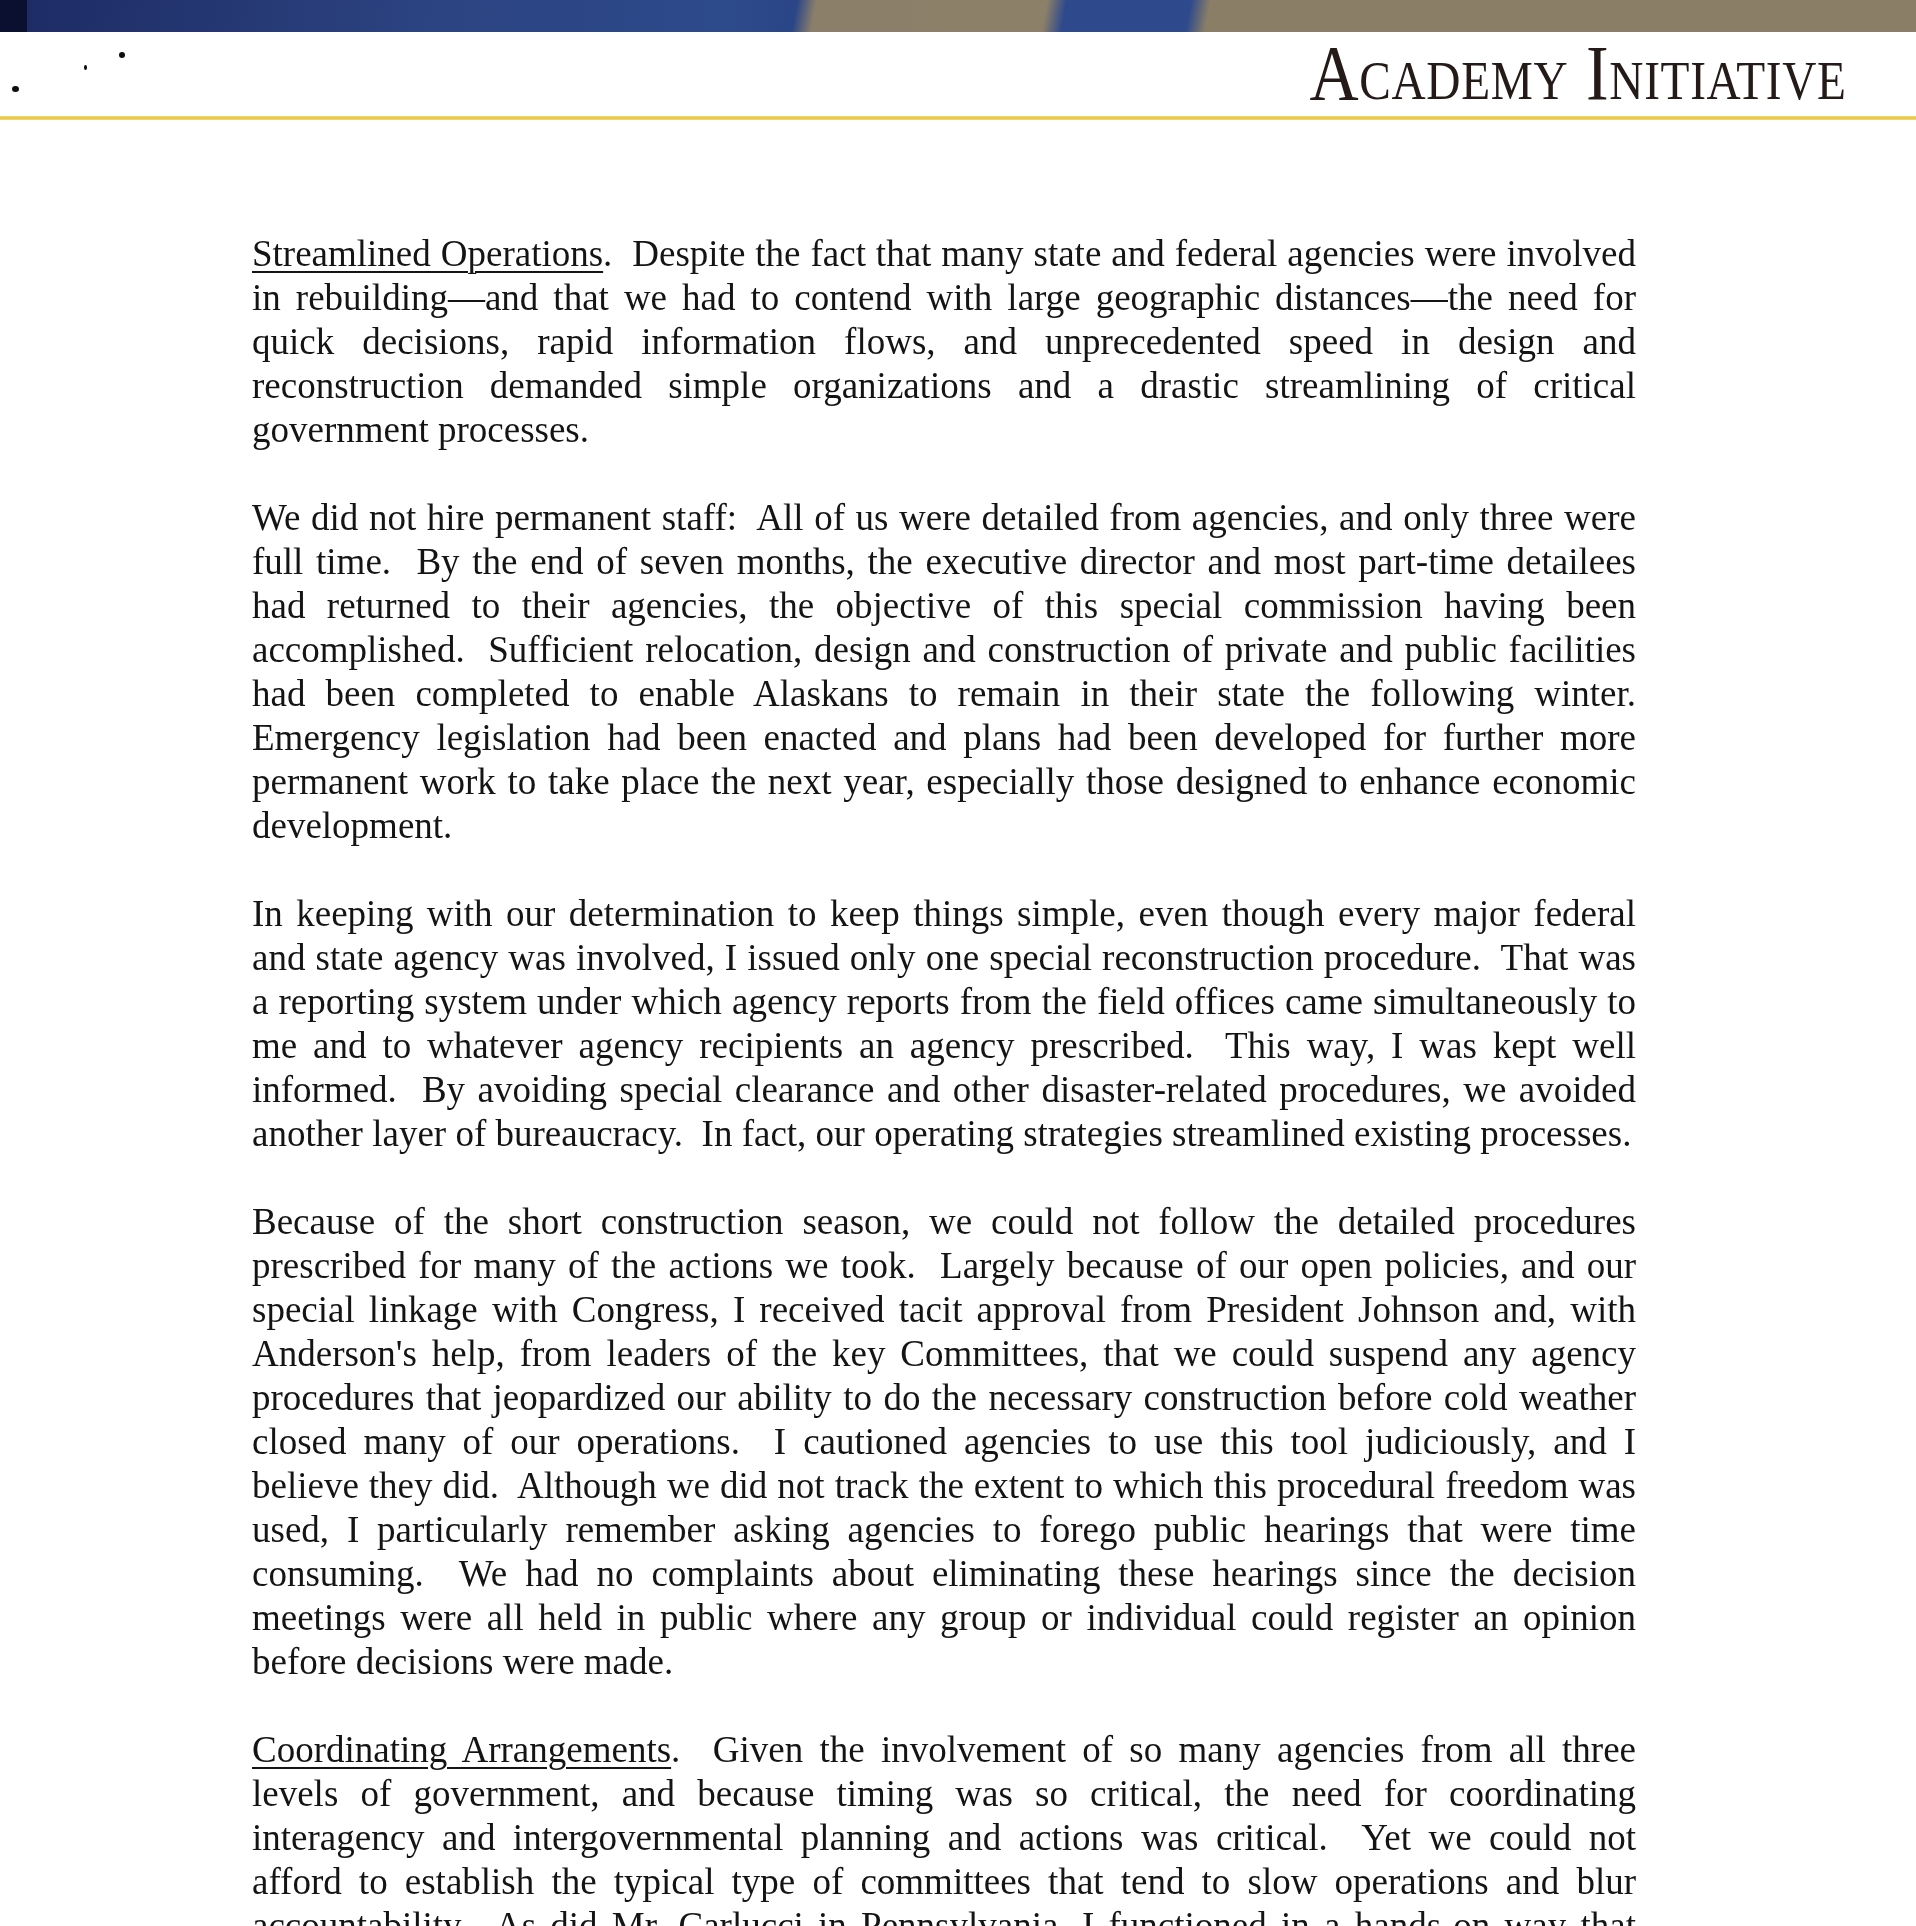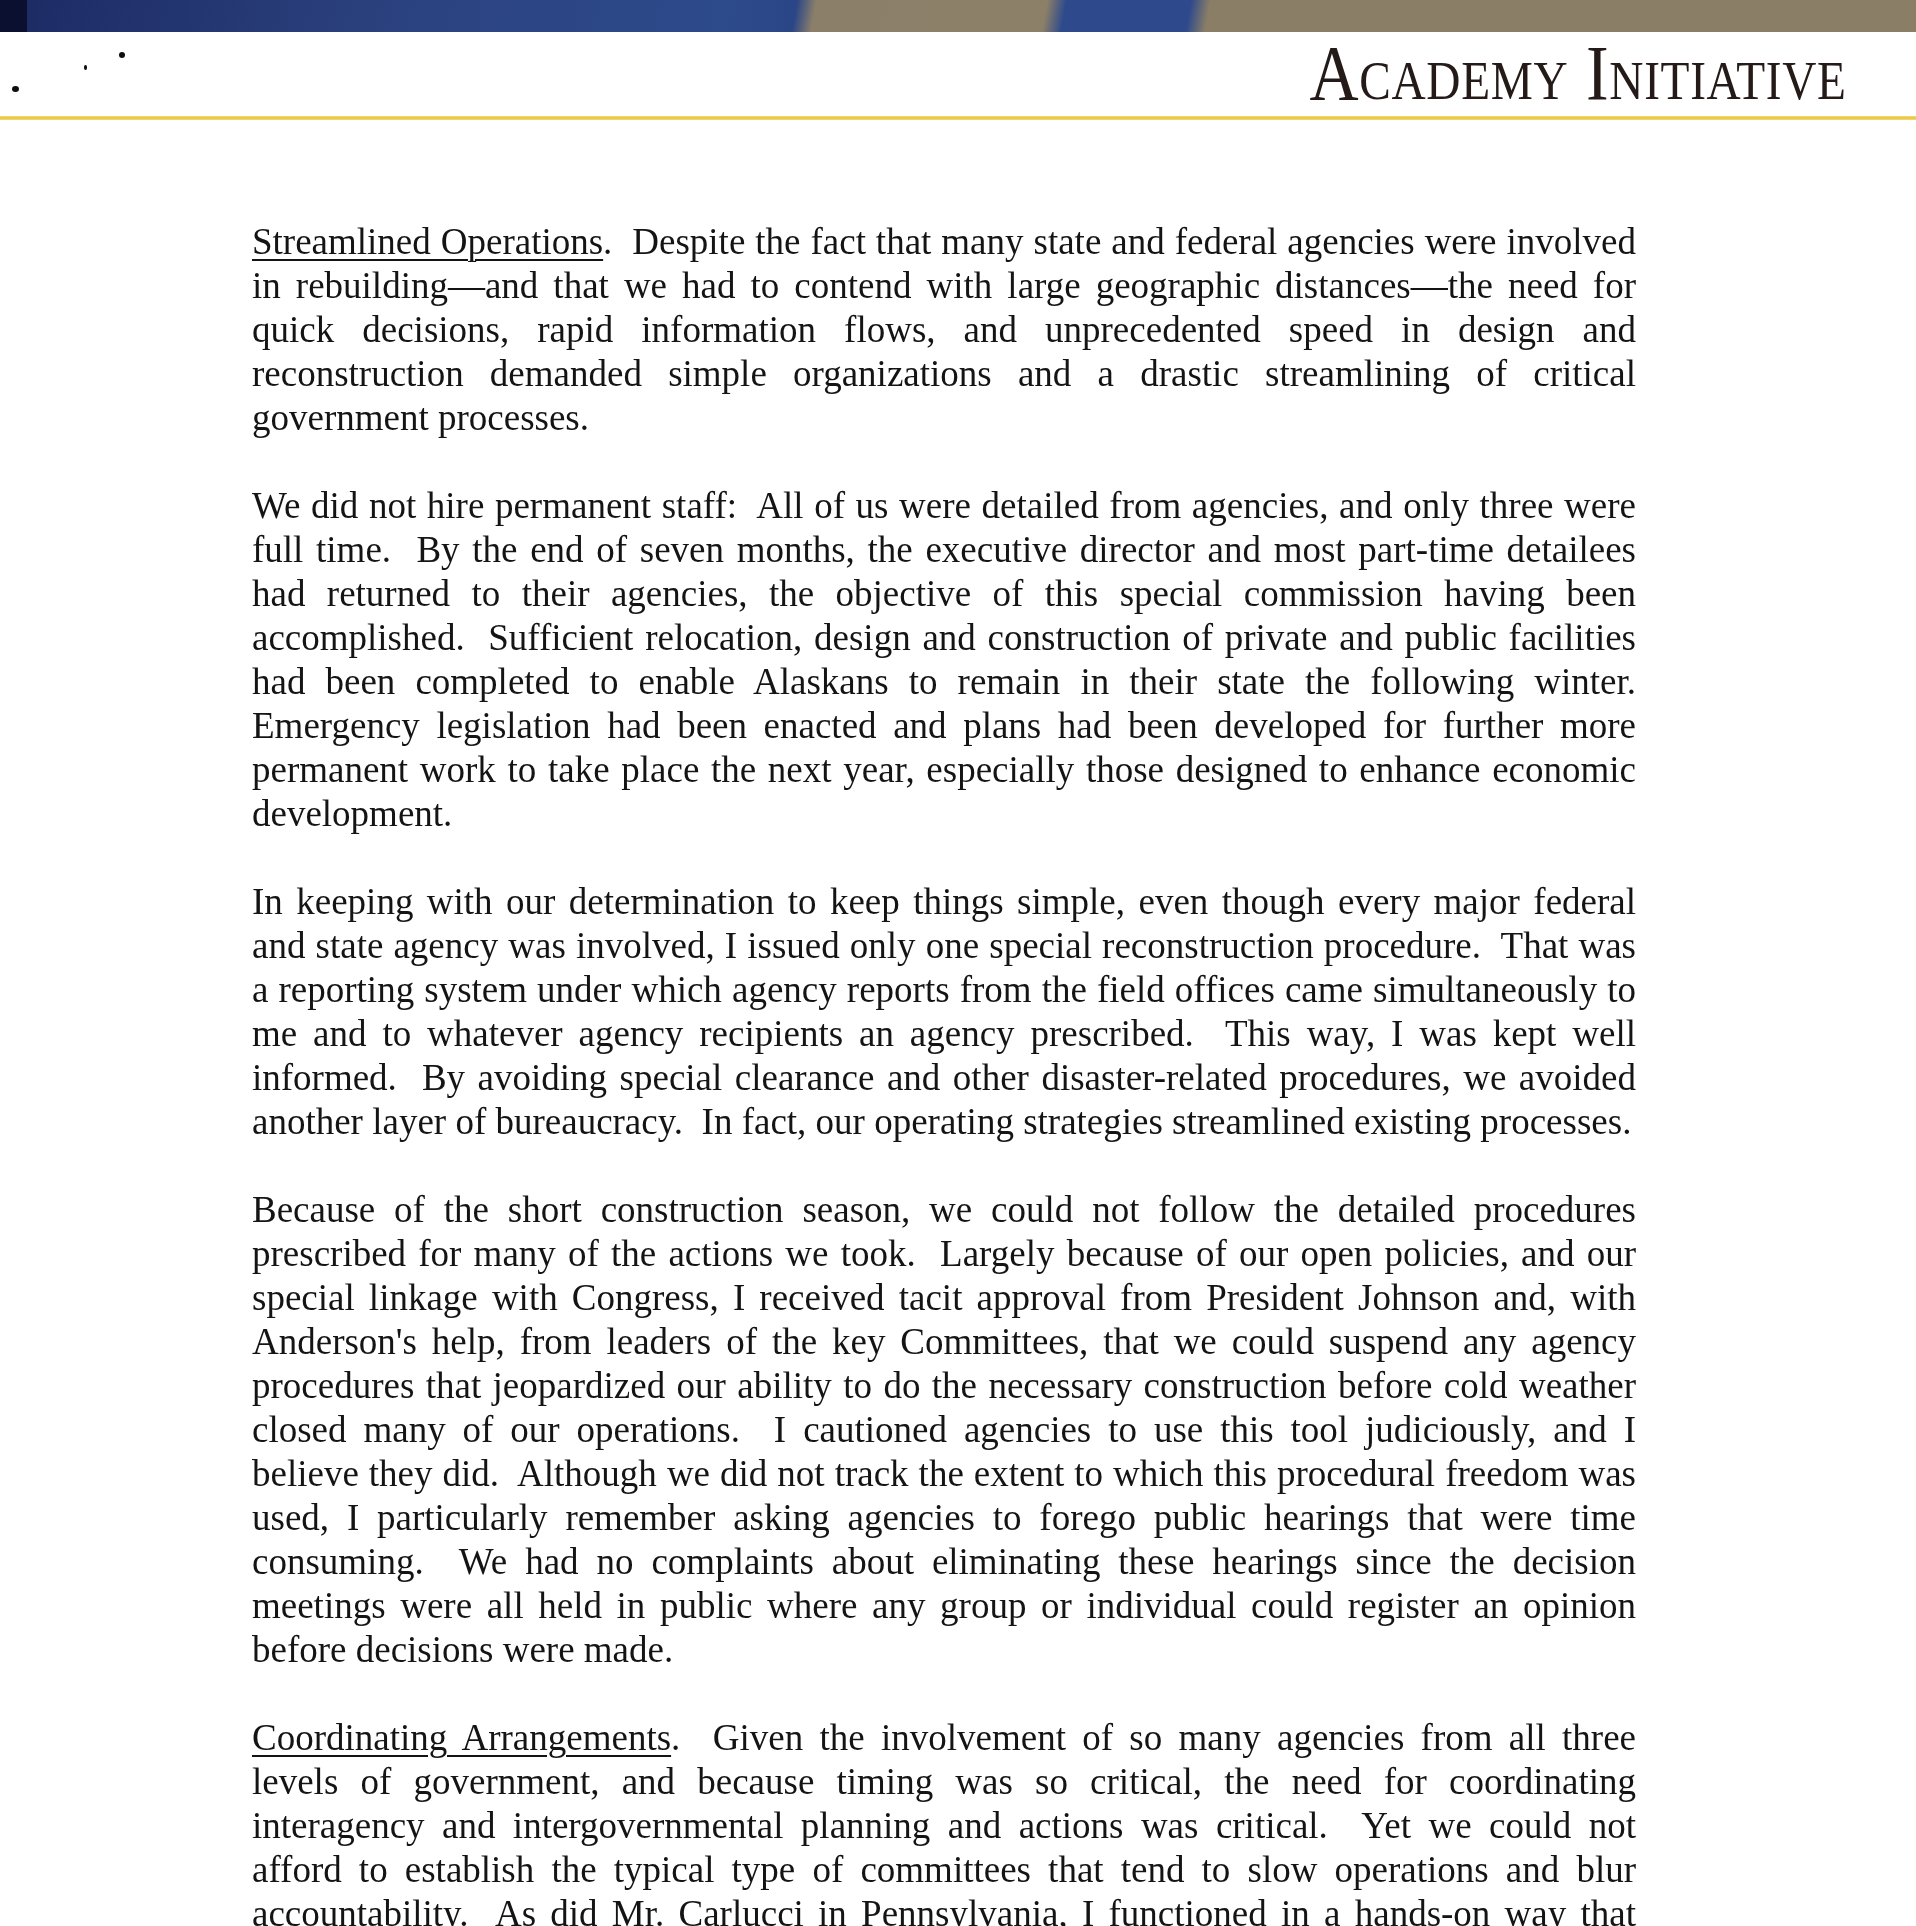--- a/index.html
+++ b/index.html
@@ -74,21 +74,21 @@
     position: absolute;
     left: 252px;
     top: 220px;
     width: 1384px;
     font-size: 37px;
     line-height: 44px;
     text-align: justify;
     color: #141414;
   }
   .body-text p {
-    margin: 0 0 44px 0;
+    margin: 12px 0 44px 0;
     text-align: justify;
     text-align-last: left;
   }
   .section-heading {
     text-decoration: underline;
     text-decoration-thickness: 1.9px;
     text-underline-offset: 5.4px;
   }
 </style>
 </head>

